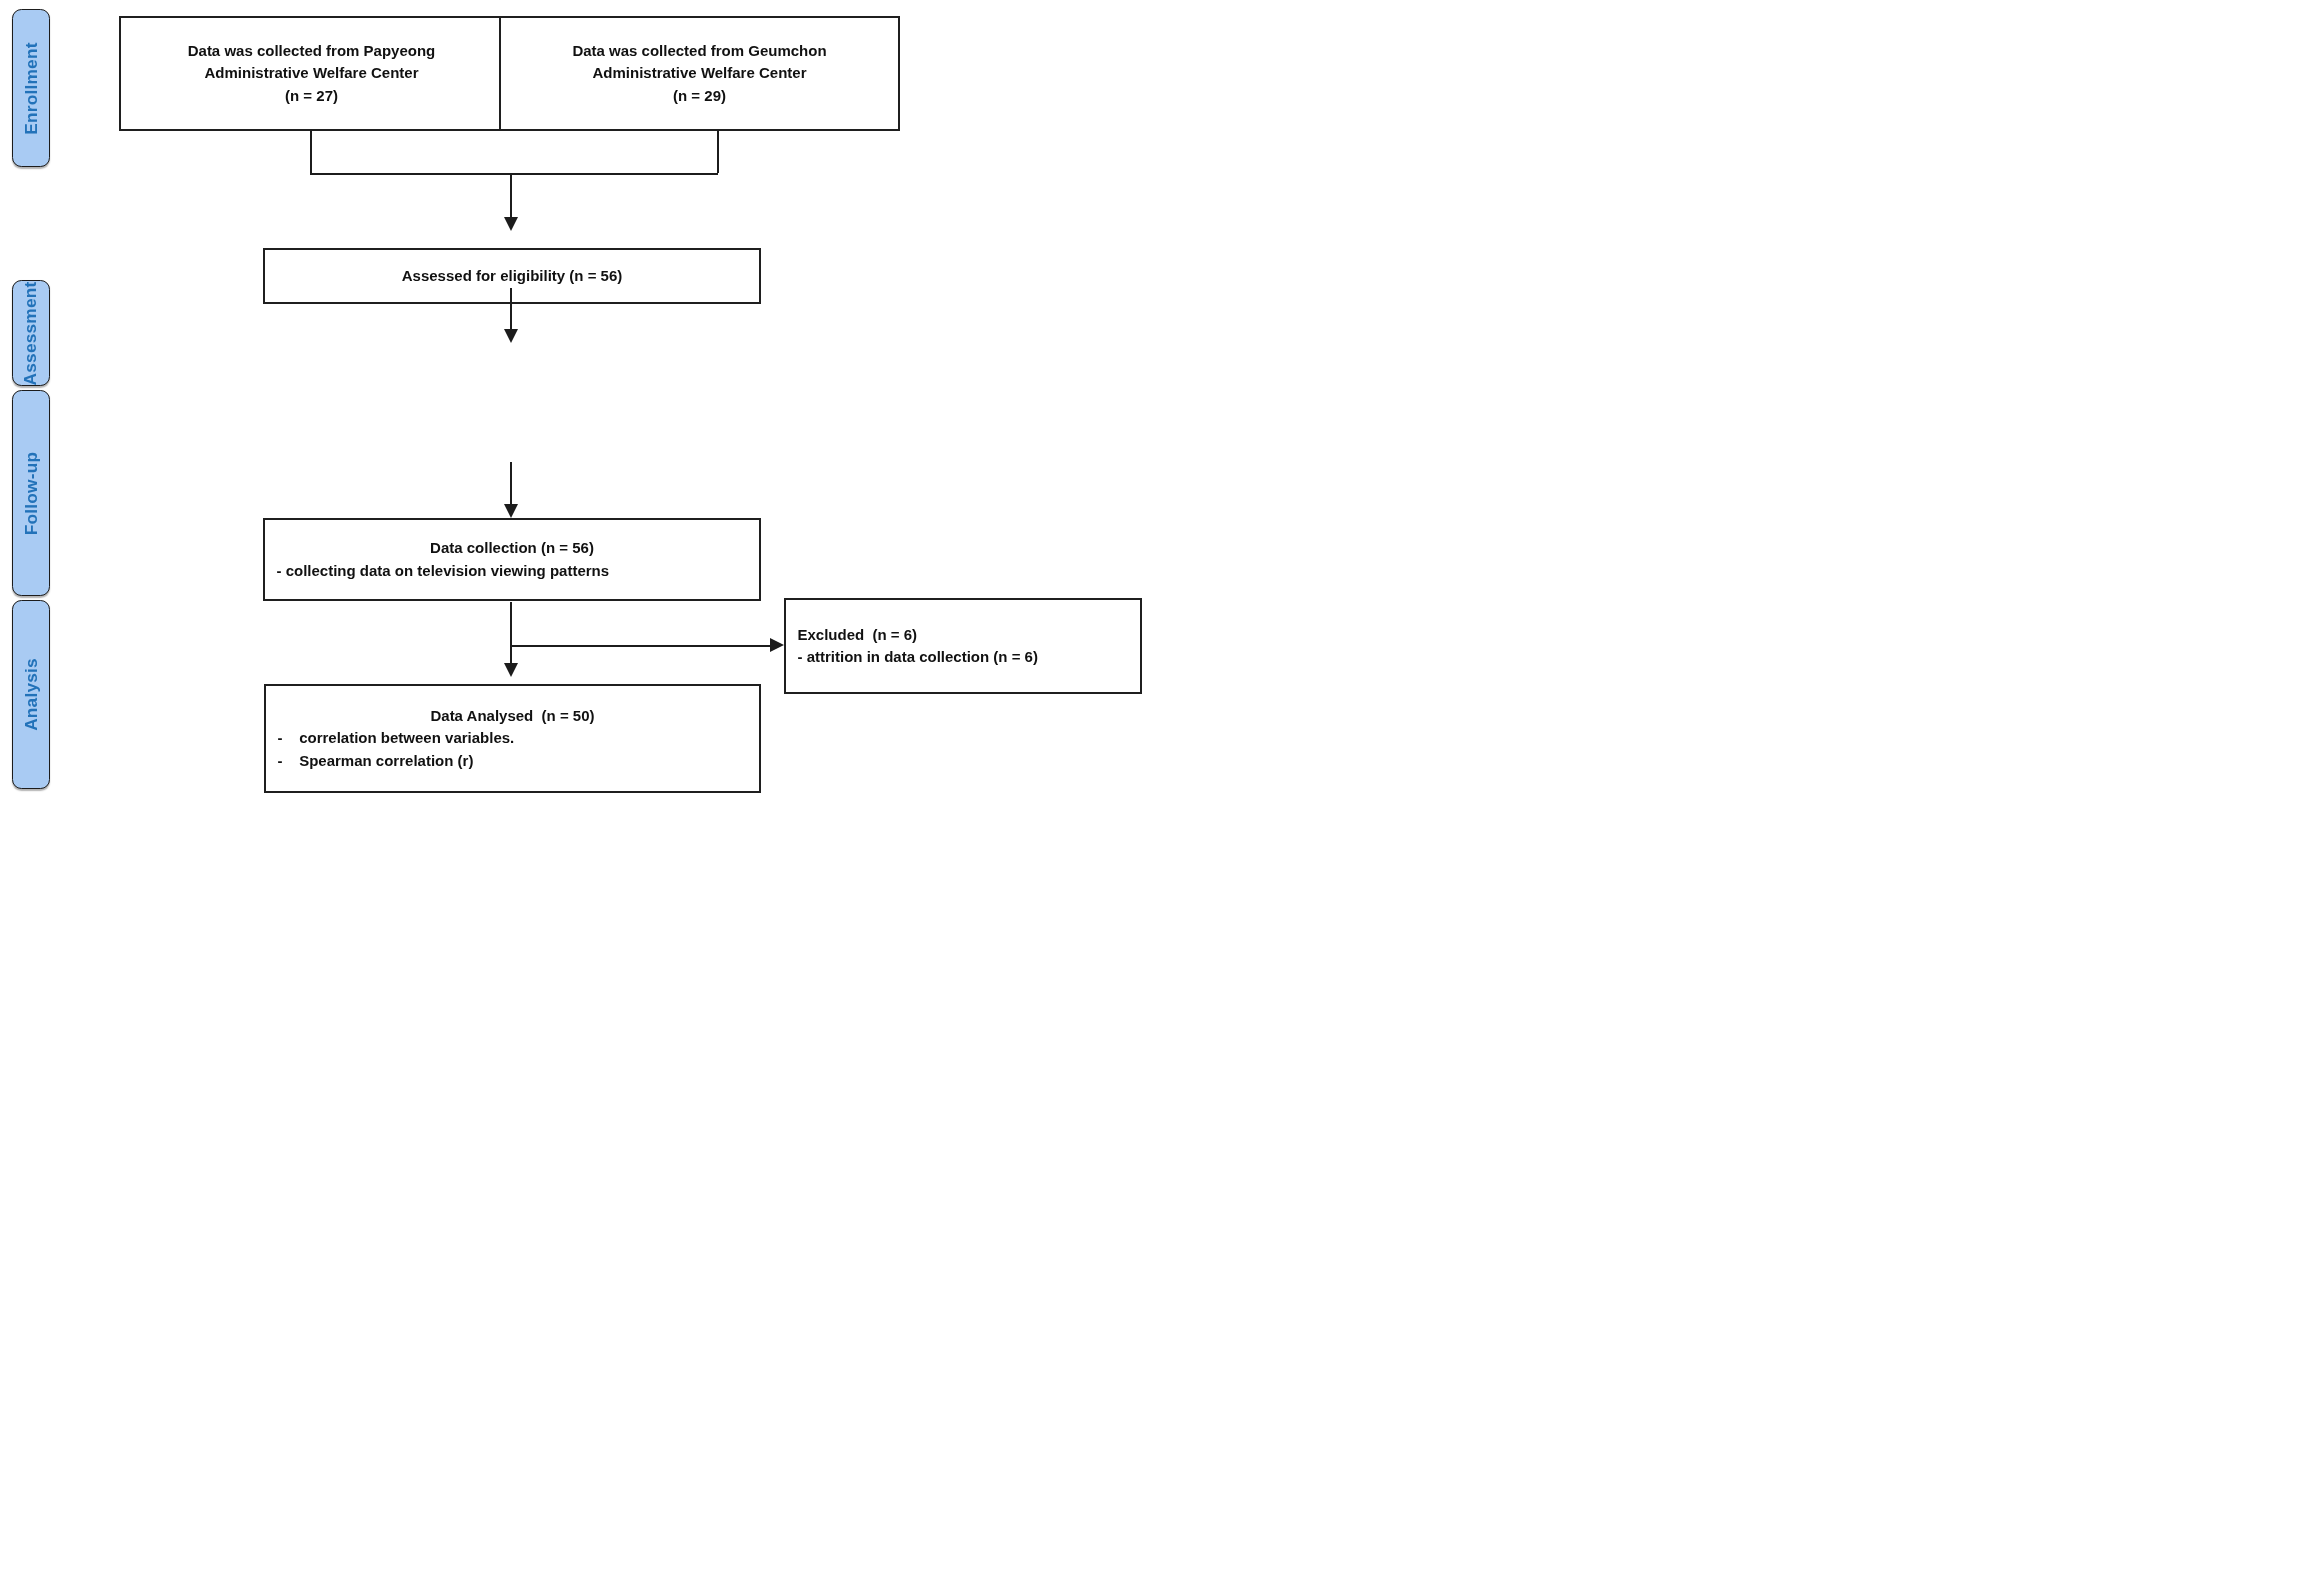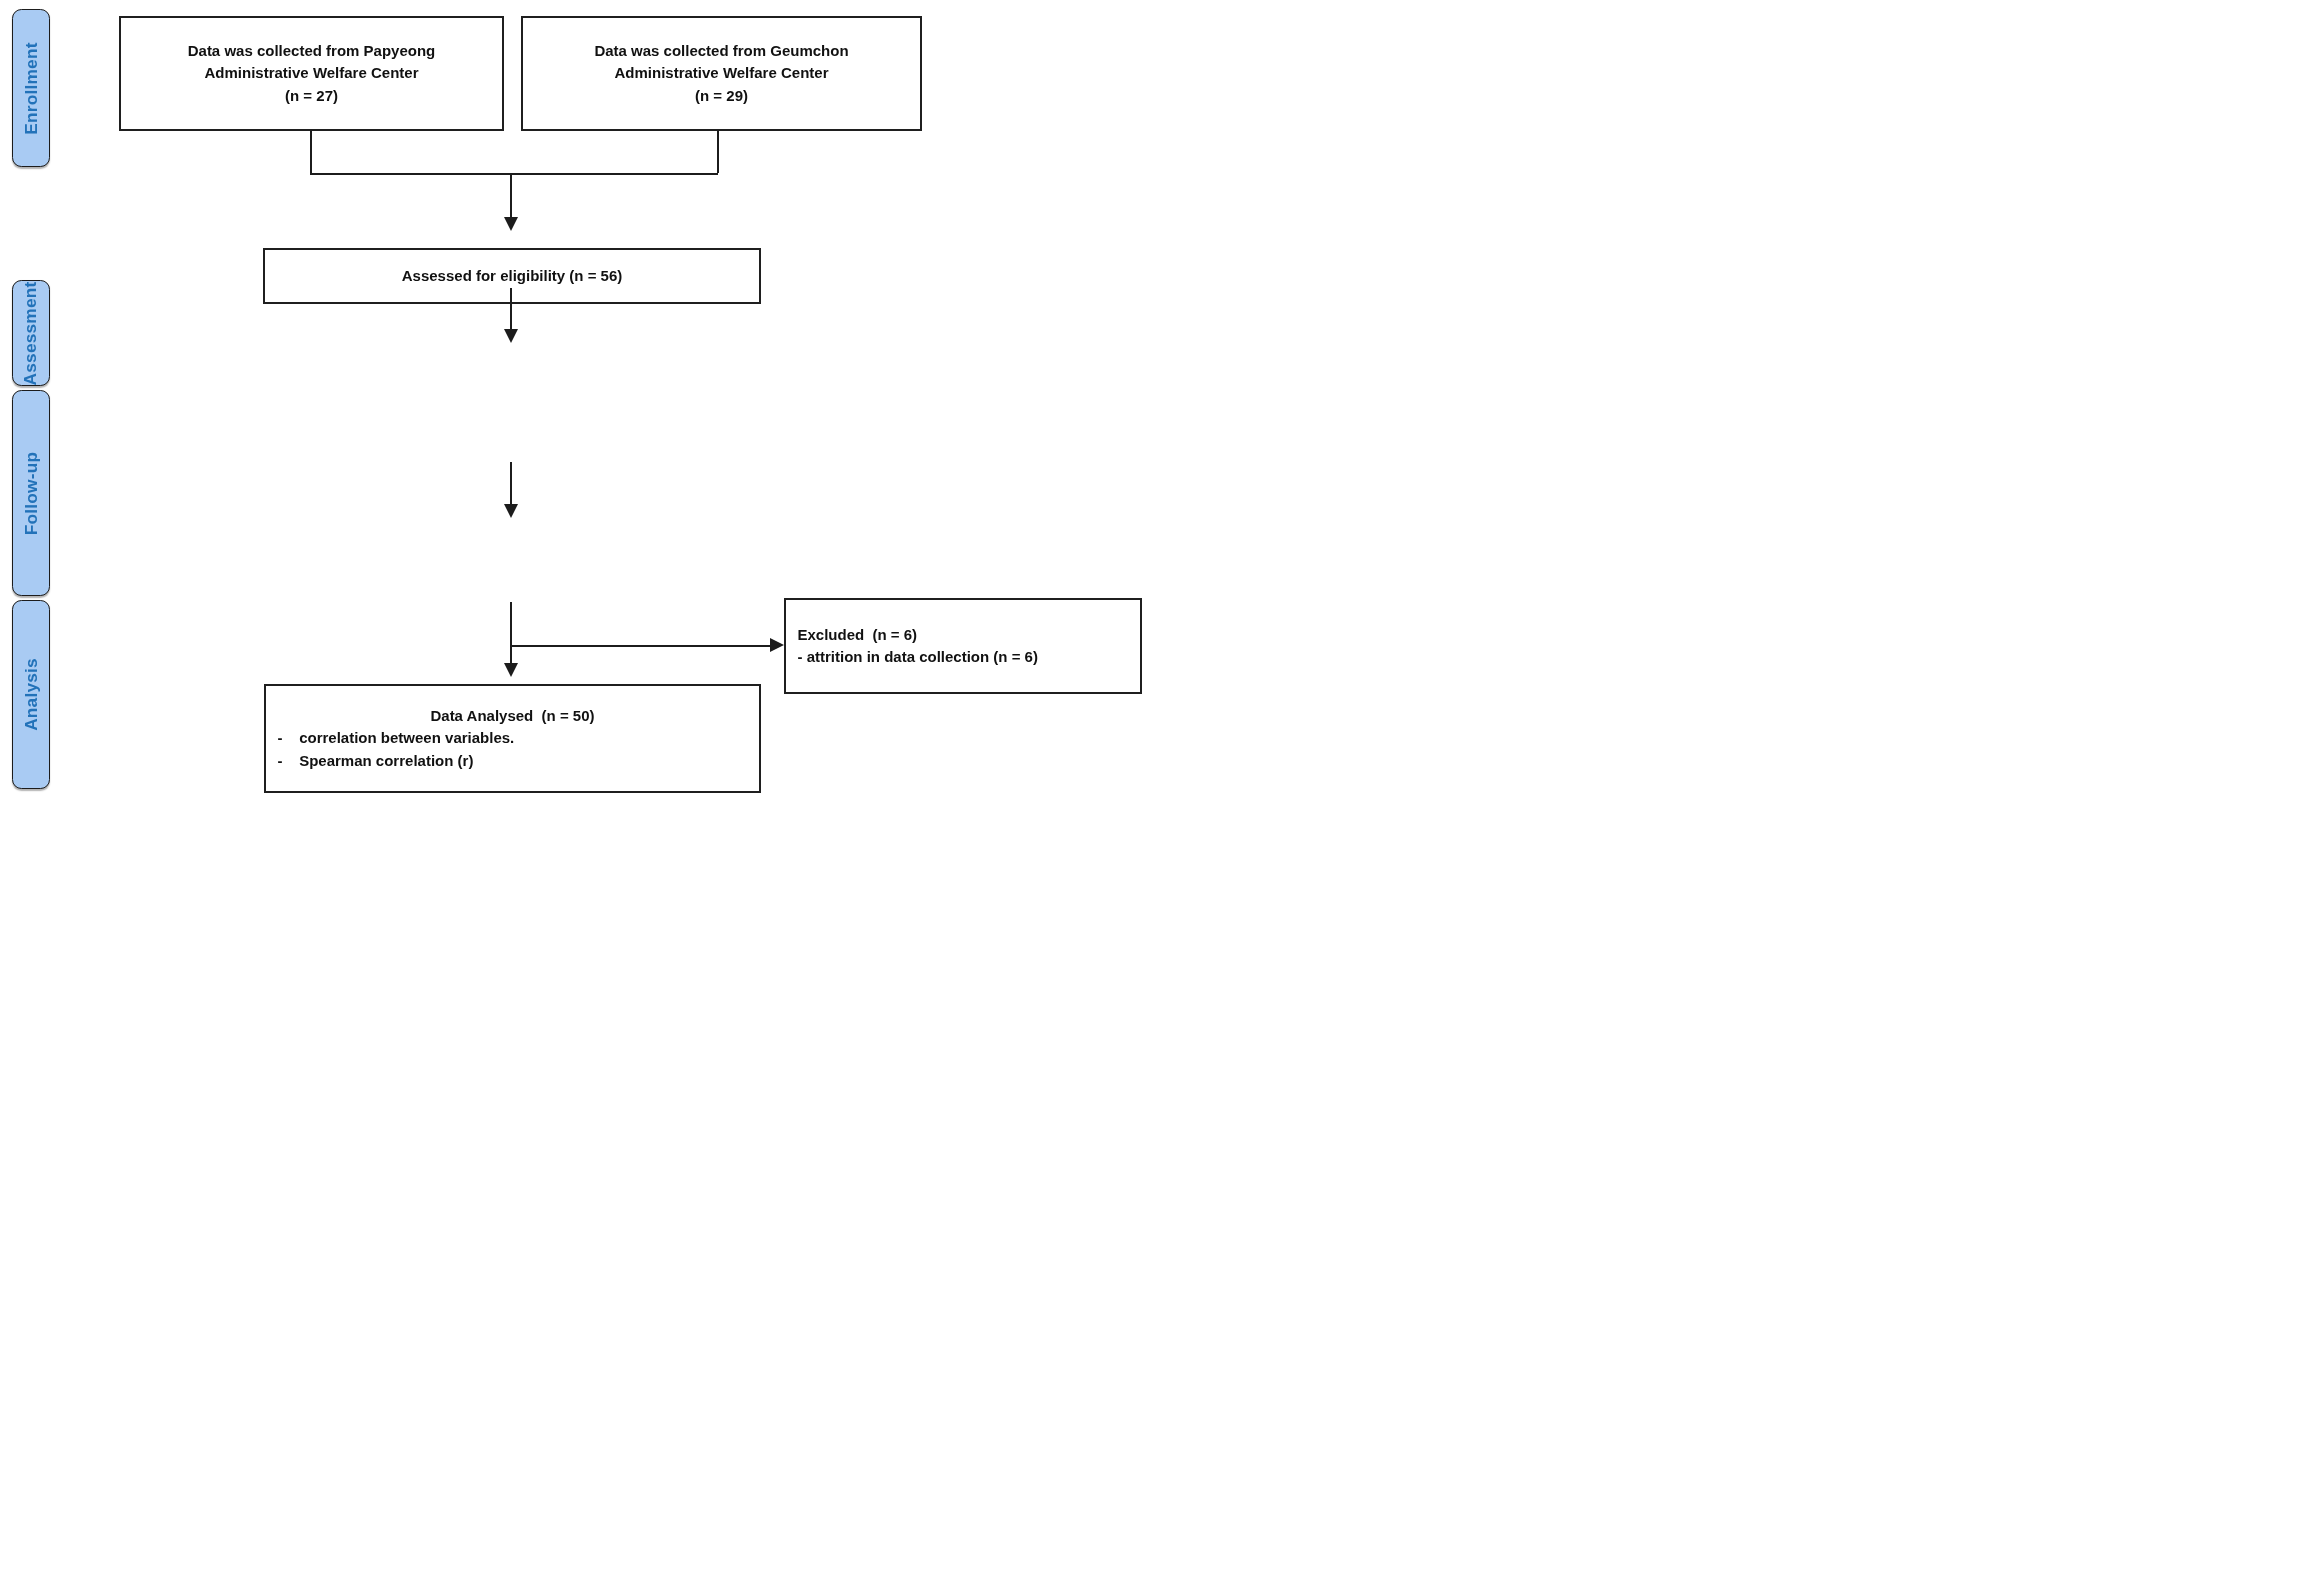--- a/index.html
+++ b/index.html
@@ -63,21 +63,21 @@
   </div>
   <div class="stage" style="top:600px; height:189px;">
     <span class="stage-label">Analysis</span>
   </div>
 
   <div class="fbox" style="left:119px; top:16px; width:385px; height:115px;">
     <div class="title">Data was collected from Papyeong
 Administrative Welfare Center
 (n = 27)</div>
   </div>
-  <div class="fbox" style="left:521px; top:16px; width:401px; height:115px;">
+  <div class="fbox" style="left:499px; top:16px; width:401px; height:115px;">
     <div class="title">Data was collected from Geumchon
 Administrative Welfare Center
 (n = 29)</div>
   </div>
 
   <div class="vline" style="left:310px; top:130px; height:43px;"></div>
   <div class="vline" style="left:717px; top:130px; height:43px;"></div>
   <div class="hline" style="left:310px; top:173px; width:408px;"></div>
   <div class="vline" style="left:510px; top:173px; height:46px;"></div>
   <div class="arr-down" style="left:504px; top:217px;"></div>
@@ -86,20 +86,24 @@
     <div class="title">Assessed for eligibility (n = 56)</div>
   </div>
 
   <div class="vline" style="left:510px; top:288px; height:42px;"></div>
   <div class="arr-down" style="left:504px; top:329px;"></div>
 
 
   <div class="vline" style="left:510px; top:462px; height:43px;"></div>
   <div class="arr-down" style="left:504px; top:504px;"></div>
 
+  <div class="fbox pad" style="left:263px; top:518px; width:498px; height:83px;">
+    <div class="title">Data collection (n = 56)</div>
+    <div class="bullet">- collecting data on television viewing patterns</div>
+  </div>
 
   <div class="vline" style="left:510px; top:602px; height:63px;"></div>
   <div class="hline" style="left:510px; top:645px; width:260px;"></div>
   <div class="arr-right" style="left:770px; top:638px;"></div>
   <div class="arr-down" style="left:504px; top:663px;"></div>
 
   <div class="fbox pad" style="left:784px; top:598px; width:358px; height:96px;">
     <div class="title left">Excluded  (n = 6)</div>
     <div class="bullet">- attrition in data collection (n = 6)</div>
   </div>

